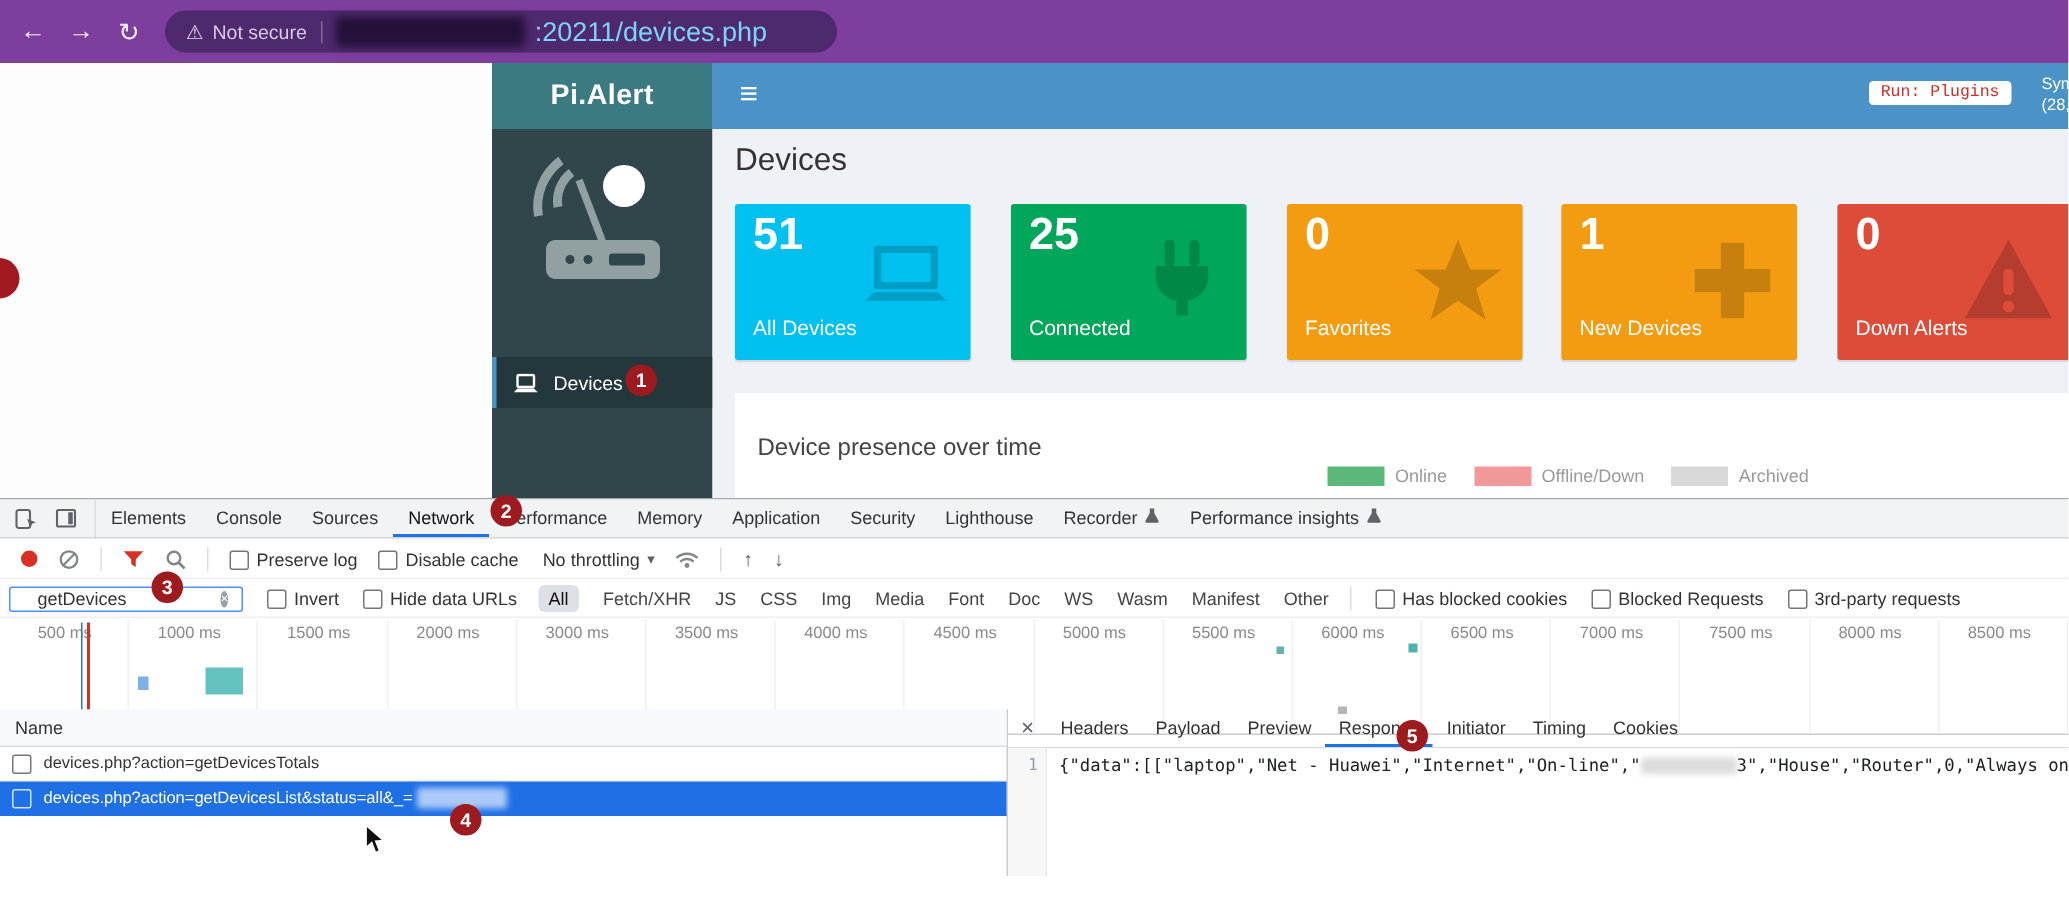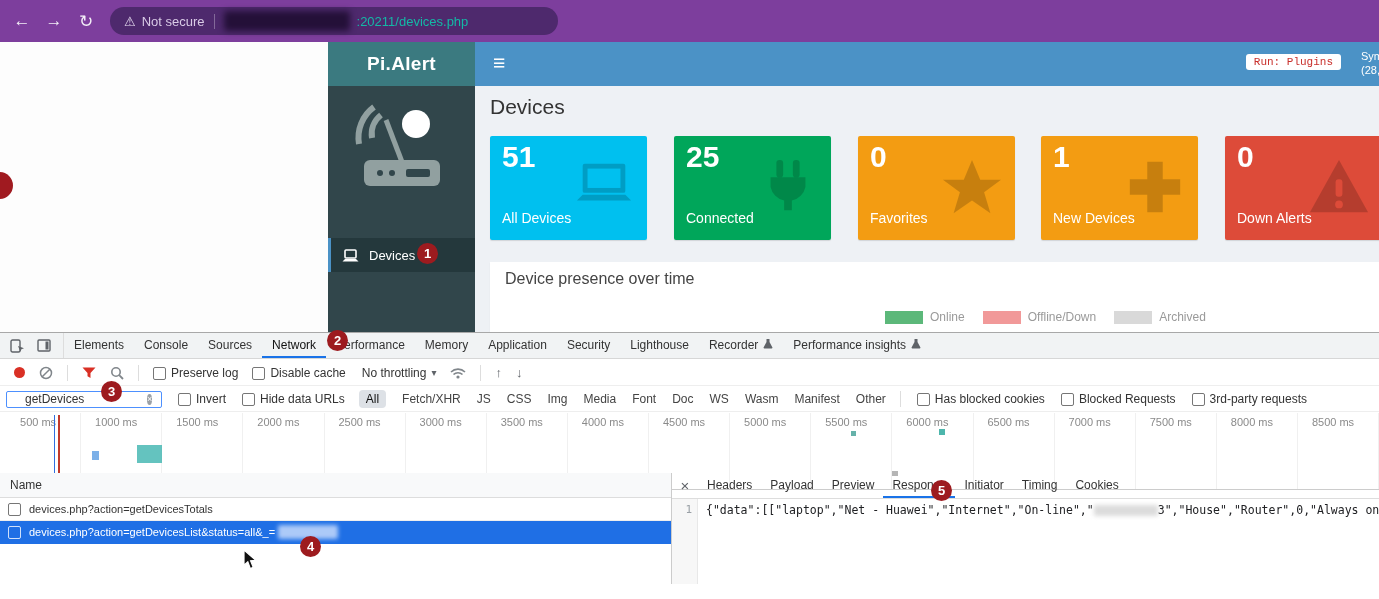--- a/index.html
+++ b/index.html
@@ -9,21 +9,21 @@
 
   
   .browser{position:absolute;left:0;top:0;width:1379px;height:42px;background:#7d3e9d;display:flex;align-items:center}
   .nav-ico{color:#f3eef7;font-size:17px;width:32px;text-align:center;cursor:pointer;user-select:none}
   .nav-ico.back{margin-left:6px}
   .omnibox{margin-left:8px;width:448px;height:28px;border-radius:14px;background:#4e296d;display:flex;align-items:center;padding:0 14px;box-sizing:border-box;cursor:text}
   .warn-glyph{color:#e6dcf0;font-size:13px;margin-right:6px}
   .notsec{color:#d9cbe6;font-size:13px;white-space:nowrap}
   .obx-div{width:1px;height:15px;background:rgba(255,255,255,.3);margin:0 9px}
   .redact-url{width:126px;height:20px;background:#241038;filter:blur(3px);border-radius:3px}
-  .urltail{color:#14b8a6;font-size:13px;margin-left:7px;white-space:nowrap}
+  .urltail{color:#7dd3fc;font-size:18px;margin-left:7px;white-space:nowrap}
 
   
   .pagearea{position:absolute;left:0;top:42px;width:1379px;height:290px;background:#fdfdfd;overflow:hidden}
   .edge-dot{position:absolute;left:-14px;top:130px;width:27px;height:27px;border-radius:50%;background:#a01a20}
 
   .sidebar{position:absolute;left:328px;top:0;width:147px;height:290px;background:#31464b}
   .logo{height:44px;background:#3b7a80;color:#fff;font-size:19px;font-weight:bold;display:flex;align-items:center;justify-content:center;letter-spacing:.3px;cursor:pointer}
   .routericon{position:absolute;left:22px;top:60px}
   .menu-item{position:absolute;left:0;width:147px;height:34px;display:flex;align-items:center;color:#c8d4d4;font-size:13px;cursor:pointer;box-sizing:border-box}
   .menu-item .mi-ico{margin:0 10px 0 14px;display:inline-flex}
@@ -41,21 +41,21 @@
   .ptitle{position:absolute;left:15px;top:9px;margin:0;font-size:21px;font-weight:500;color:#333}
 
   .card{position:absolute;top:50px;width:157px;height:104px;border-radius:2px;color:#fff;cursor:pointer;box-shadow:0 1px 1px rgba(0,0,0,.12)}
   .c0{left:15px}.c1{left:199px}.c2{left:383px}.c3{left:566px}.c4{left:750px}
   .card-val{position:absolute;left:12px;top:4px;font-size:30px;font-weight:bold}
   .card-label{position:absolute;left:12px;top:74px;font-size:14px}
   .card-icon{position:absolute;right:12px;top:20px;width:62px;height:62px}
   .card-icon svg{width:62px;height:62px;display:block}
 
   .panel{position:absolute;left:15px;top:176px;width:889px;height:70px;background:#fff;box-shadow:0 1px 1px rgba(0,0,0,.08)}
-  .panel-title{padding:8px 15px;font-size:16px;color:#444}
+  .panel-title{padding:28px 15px;font-size:16px;color:#444}
   .legend{position:absolute;left:395px;top:48px;display:flex;align-items:center;gap:18px}
   .lg-item{display:flex;align-items:center;gap:7px;font-size:12px;color:#9a9a9a;cursor:pointer}
   .lg-swatch{width:38px;height:13px;display:inline-block}
 
   
   .devtools{position:absolute;left:0;top:332px;width:1379px;height:267px;background:#fff;border-top:1px solid #a8a8a8;box-sizing:border-box;font-size:12px;color:#333}
   .dt-tabs{position:absolute;left:0;top:0;width:1379px;height:26px;background:#f1f3f4;border-bottom:1px solid #d7d7d7;display:flex;align-items:center;box-sizing:border-box}
   .dt-lefticons{display:flex;align-items:center;gap:12px;padding:0 12px 0 10px;border-right:1px solid #ddd;height:100%}
   .dt-lefticons span{display:inline-flex;cursor:pointer}
   .dtab{padding:0 10px;height:25px;line-height:25px;cursor:pointer;white-space:nowrap;display:flex;align-items:center;gap:5px}
@@ -373,21 +373,20 @@
         <span>3rd-party requests</span>
       </label>
     </div>
 
     <div class="dt-timeline">
       <div class="tickrow">
         <span class="tick">500 ms</span>
         <span class="tick">1000 ms</span>
         <span class="tick">1500 ms</span>
         <span class="tick">2000 ms</span>
-        <span class="tick">2500 ms</span>
         <span class="tick">3000 ms</span>
         <span class="tick">3500 ms</span>
         <span class="tick">4000 ms</span>
         <span class="tick">4500 ms</span>
         <span class="tick">5000 ms</span>
         <span class="tick">5500 ms</span>
         <span class="tick">6000 ms</span>
         <span class="tick">6500 ms</span>
         <span class="tick">7000 ms</span>
         <span class="tick">7500 ms</span>

